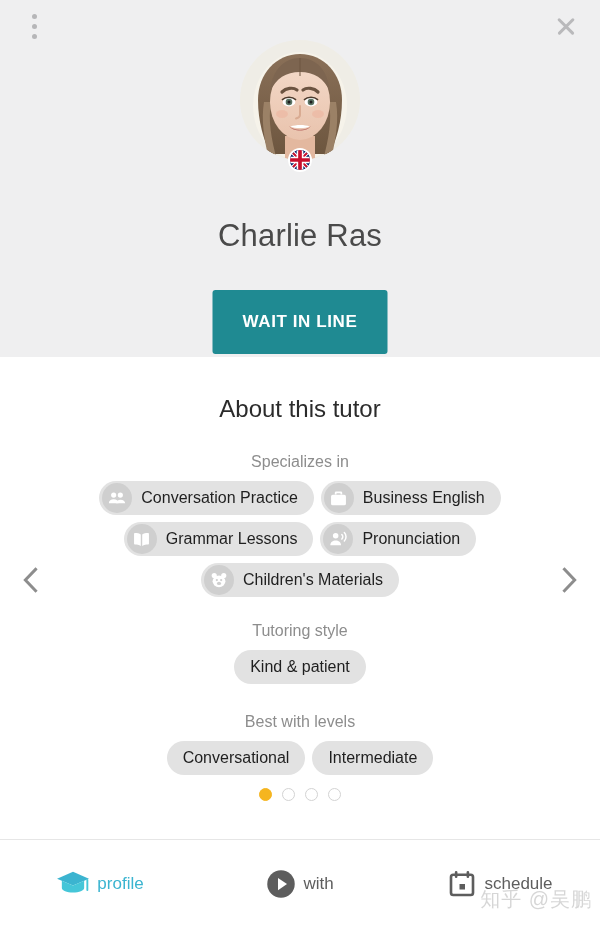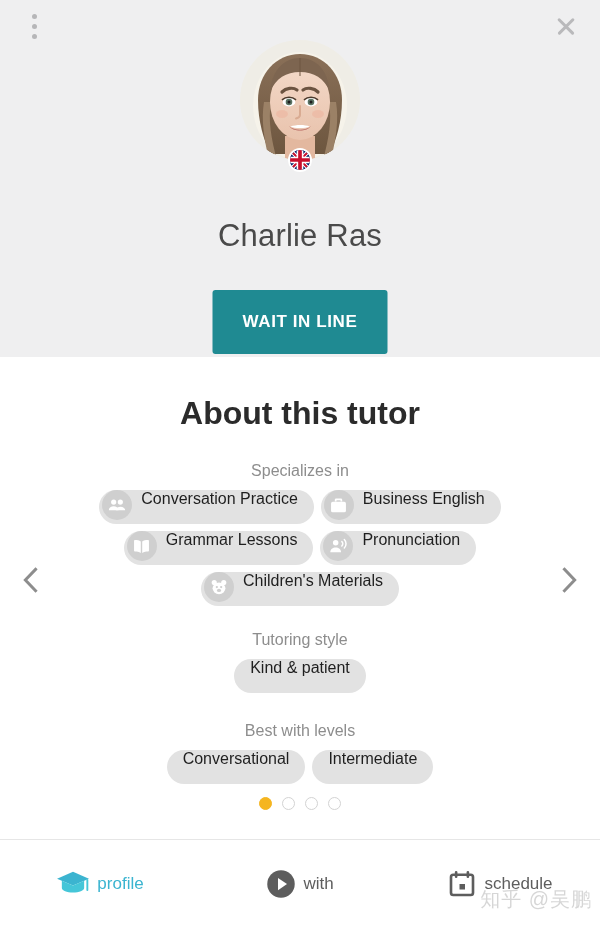--- a/index.html
+++ b/index.html
@@ -122,41 +122,42 @@
 
   
   .body-area {
     position: relative;
     flex: 1 1 auto;
     background: #ffffff;
     padding-top: 38px;
   }
   .section-title {
     text-align: center;
-    font-size: 32px;
-    font-weight: 700;
+    font-size: 24px;
+    font-weight: 400;
     color: #2b2b2b;
     margin-bottom: 30px;
   }
   .group-label {
     text-align: center;
     font-size: 16px;
     color: #8d8d8d;
     margin-bottom: 10px;
   }
   .chip-row {
     display: flex;
     justify-content: center;
     flex-wrap: wrap;
     gap: 7px;
     margin-bottom: 7px;
     padding: 0 20px;
   }
   .chip {
     display: inline-flex;
+    align-items: center;
     background: #e2e2e2;
     border-radius: 19px;
     height: 34px;
     padding: 0 16px;
     font-size: 16px;
     color: #1f1f1f;
     white-space: nowrap;
     cursor: pointer;
   }
   .chip.has-icon { padding-left: 3px; }

